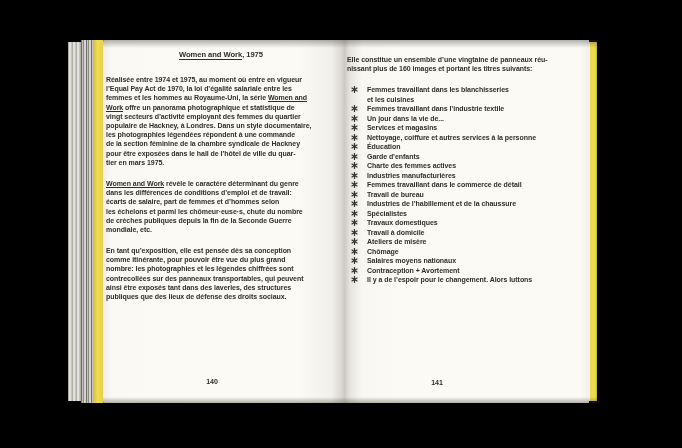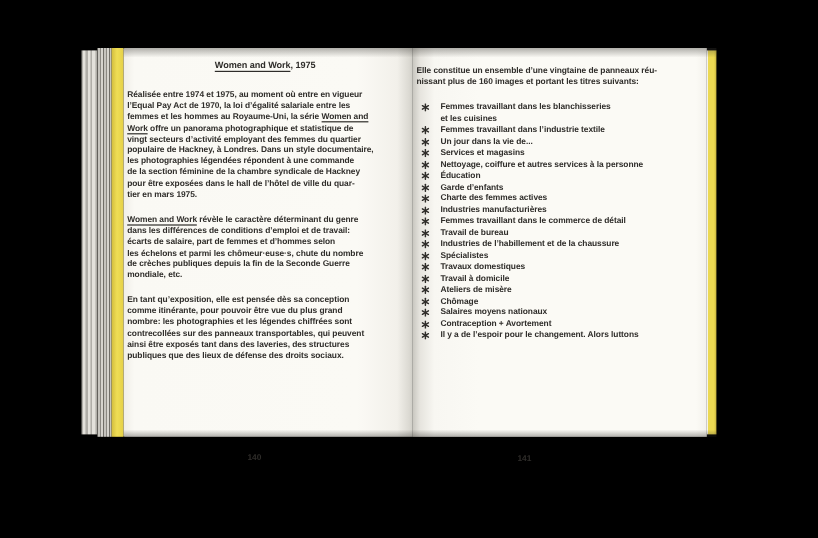--- a/index.html
+++ b/index.html
@@ -1,20 +1,20 @@
 <!DOCTYPE html>
 <html><head>
 <meta charset="utf-8">
 <style>
   html,body{margin:0;padding:0;background:#000;}
   .stage{
     position:relative;width:682px;height:448px;background:#000;overflow:hidden;
     font-family:"Liberation Sans","DejaVu Sans",sans-serif;
   }
-  .book{position:absolute;left:62px;top:40px;width:535px;height:324px;}
+  .book{position:absolute;left:62px;top:40px;width:535px;height:363px;}
   .book::before{ 
     content:"";position:absolute;left:41px;right:0;top:0;height:8px;z-index:6;
     background:linear-gradient(180deg,rgba(55,53,48,.38),rgba(55,53,48,0));pointer-events:none;
   }
   .book::after{ 
     content:"";position:absolute;left:41px;right:0;bottom:0;height:6px;z-index:6;
     background:linear-gradient(0deg,rgba(40,38,34,.35),rgba(40,38,34,0));pointer-events:none;
   }
   .edge{position:absolute;top:0;bottom:0;}
   .edge-sliver{left:6px;top:2px;bottom:2px;width:13px;

